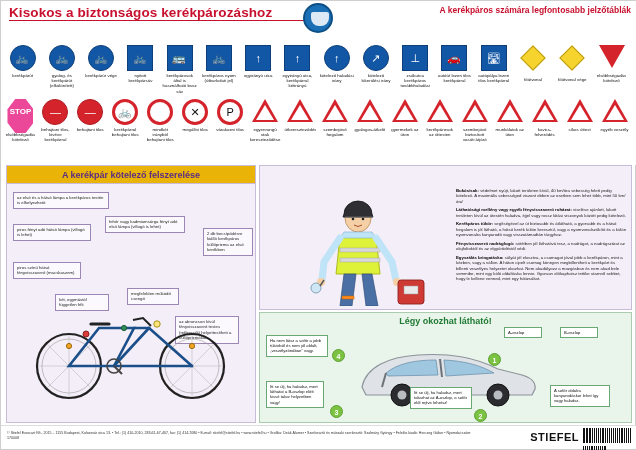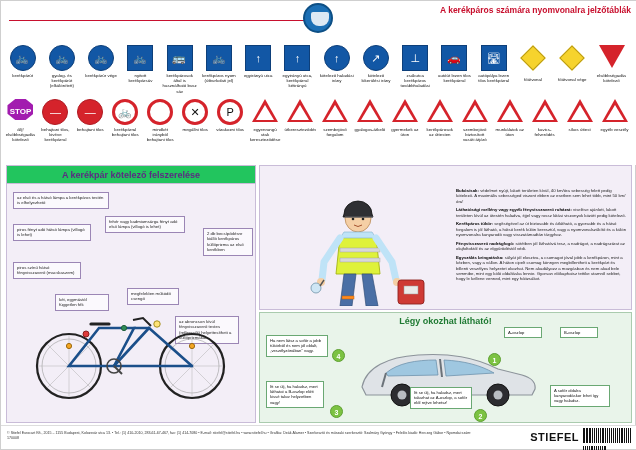--- a/index.html
+++ b/index.html
@@ -66,35 +66,35 @@
     height:22px; overflow:hidden; padding:0 1px;
   }
   
   .s-circle-blue { border-radius:50%; background:#1257a5; border:1.5px solid #0d3f7a; width:26px;height:26px;}
   .s-circle-red  { border-radius:50%; background:#ffffff; border:3.5px solid #d5232b; width:26px;height:26px;}
   .s-circle-redfill { border-radius:50%; background:#d5232b; border:1.5px solid #b01a22; width:26px;height:26px;}
   .s-tri { width:0;height:0;border-left:13px solid transparent;border-right:13px solid transparent;border-bottom:23px solid #d5232b; position:relative;}
   .s-tri::after{content:"";position:absolute;left:-9px;top:6px;width:0;height:0;border-left:9px solid transparent;border-right:9px solid transparent;border-bottom:15px solid #fff;}
   .s-square-blue { background:#1257a5; border:1.5px solid #0d3f7a; width:26px;height:26px;}
   .s-diamond-y { width:18px;height:18px;background:#f6d32d;border:1.5px solid #b99a13;transform:rotate(45deg);margin:4px auto;}
-  .s-octo { background:#a21caf; width:26px;height:21px; clip-path:polygon(30% 0,70% 0,100% 30%,100% 70%,70% 100%,30% 100%,0 70%,0 30%); color:#fff; font-size:8px; font-weight:bold; line-height:26px;}
+  .s-octo { background:#ec4899; width:26px;height:34px; clip-path:polygon(30% 0,70% 0,100% 30%,100% 70%,70% 100%,30% 100%,0 70%,0 30%); color:#fff; font-size:8px; font-weight:bold; line-height:26px;}
   .sg-ico { position:absolute; left:0; top:0; width:100%; height:100%;
             display:flex; align-items:center; justify-content:center;
             font-size:11px; color:#fff; }
   .sg-ico.dark { color:#111; }
 
   
   .panel-left {
     position:absolute; left:5px; top:164px; width:250px; height:258px;
     background:#f3eef7; border:1px solid #c9bcd8;
   }
   .panel-left h3 {
     margin:0; padding:4px 0 3px; text-align:center;
     font-size:9px; color:#5b2d82; font-weight:bold;
-    background:#22c55e; border-bottom:1px solid #c9bcd8;
+    background:#eab308; border-bottom:1px solid #c9bcd8;
   }
   .bike-note {
     position:absolute; font-size:4.3px; line-height:5.4px; color:#222;
     border:0.8px solid #9b86b5; background:#fbf9fd; padding:2px 3px;
   }
   .bike-svg { position:absolute; left:22px; top:128px; }
 
   
   .panel-right {
     position:absolute; left:258px; top:164px; width:373px; height:145px;
@@ -146,23 +146,24 @@
   }
   .barcode { position:absolute; right:4px; top:2px; width:50px; height:19px; }
   .barcode i { display:inline-block; width:1px; height:15px; background:#111; margin-right:1px; vertical-align:top;}
 </style>
 </head>
 <body>
 
 <div class="poster">
 
   <div class="header">
+    <div class="title-main">Kisokos a biztonságos kerékpározáshoz</div>
     <div class="hdr-rule"></div>
     <div class="logo-circle"></div>
-    <div class="hdr-right">A kerékpáros számára nyomvonalra jelzőtáblák</div>
+    <div class="hdr-right">A kerékpáros számára legfontosabb jelzőtáblák</div>
   </div>
 
   <div class="signs">
     <div id="row1">
         <div class="sign-cell" style="left: 3px; top: 0px; width: 37.2593px;">
           <div class="sign-glyph">
             <div class="s-circle-blue">
               <div class="sg-ico">🚲</div>
             </div>
           </div>

